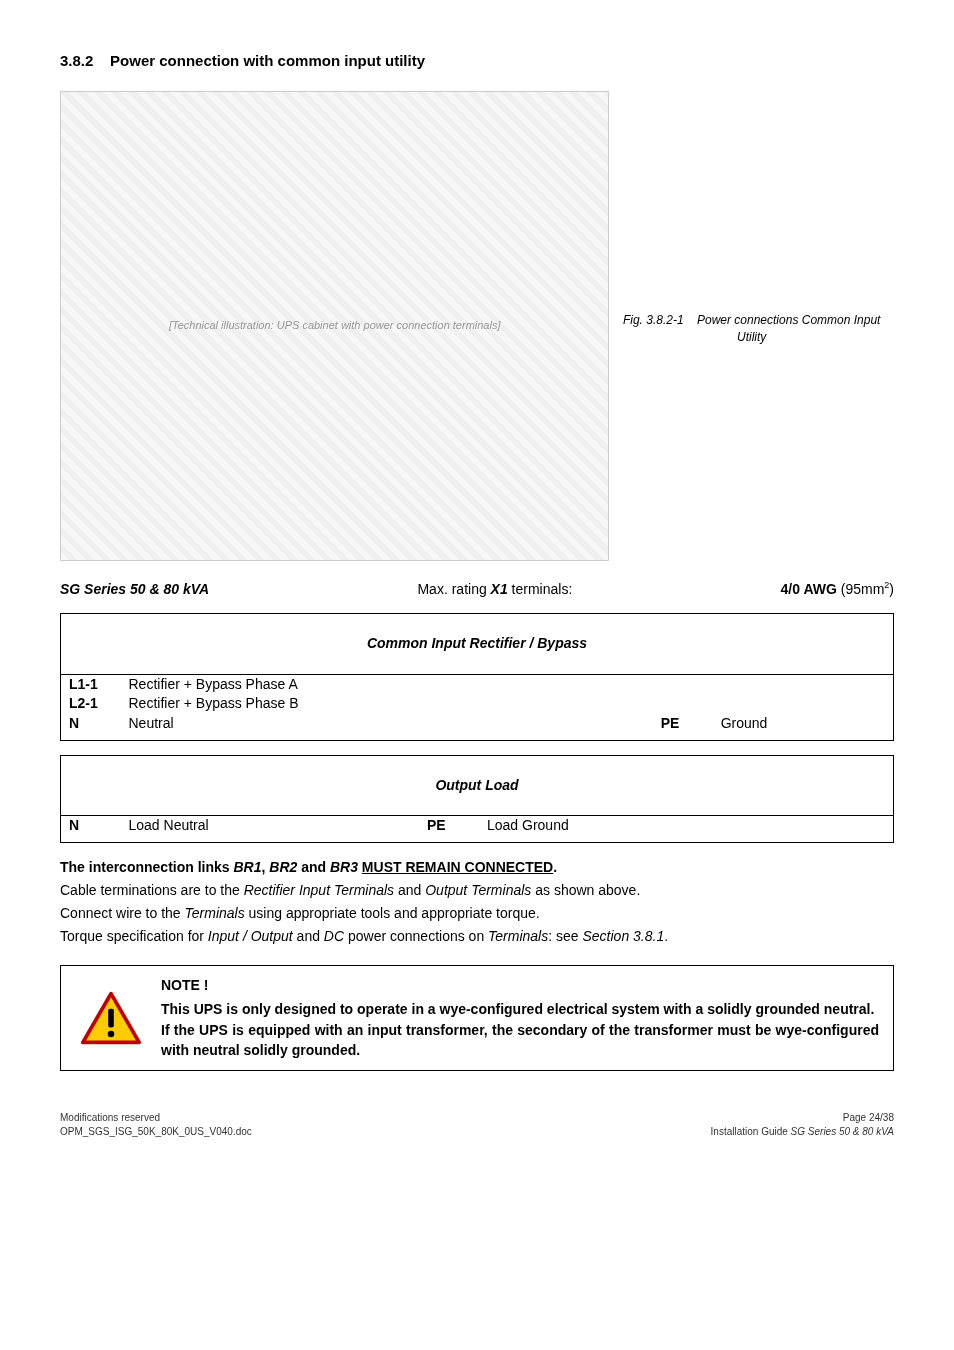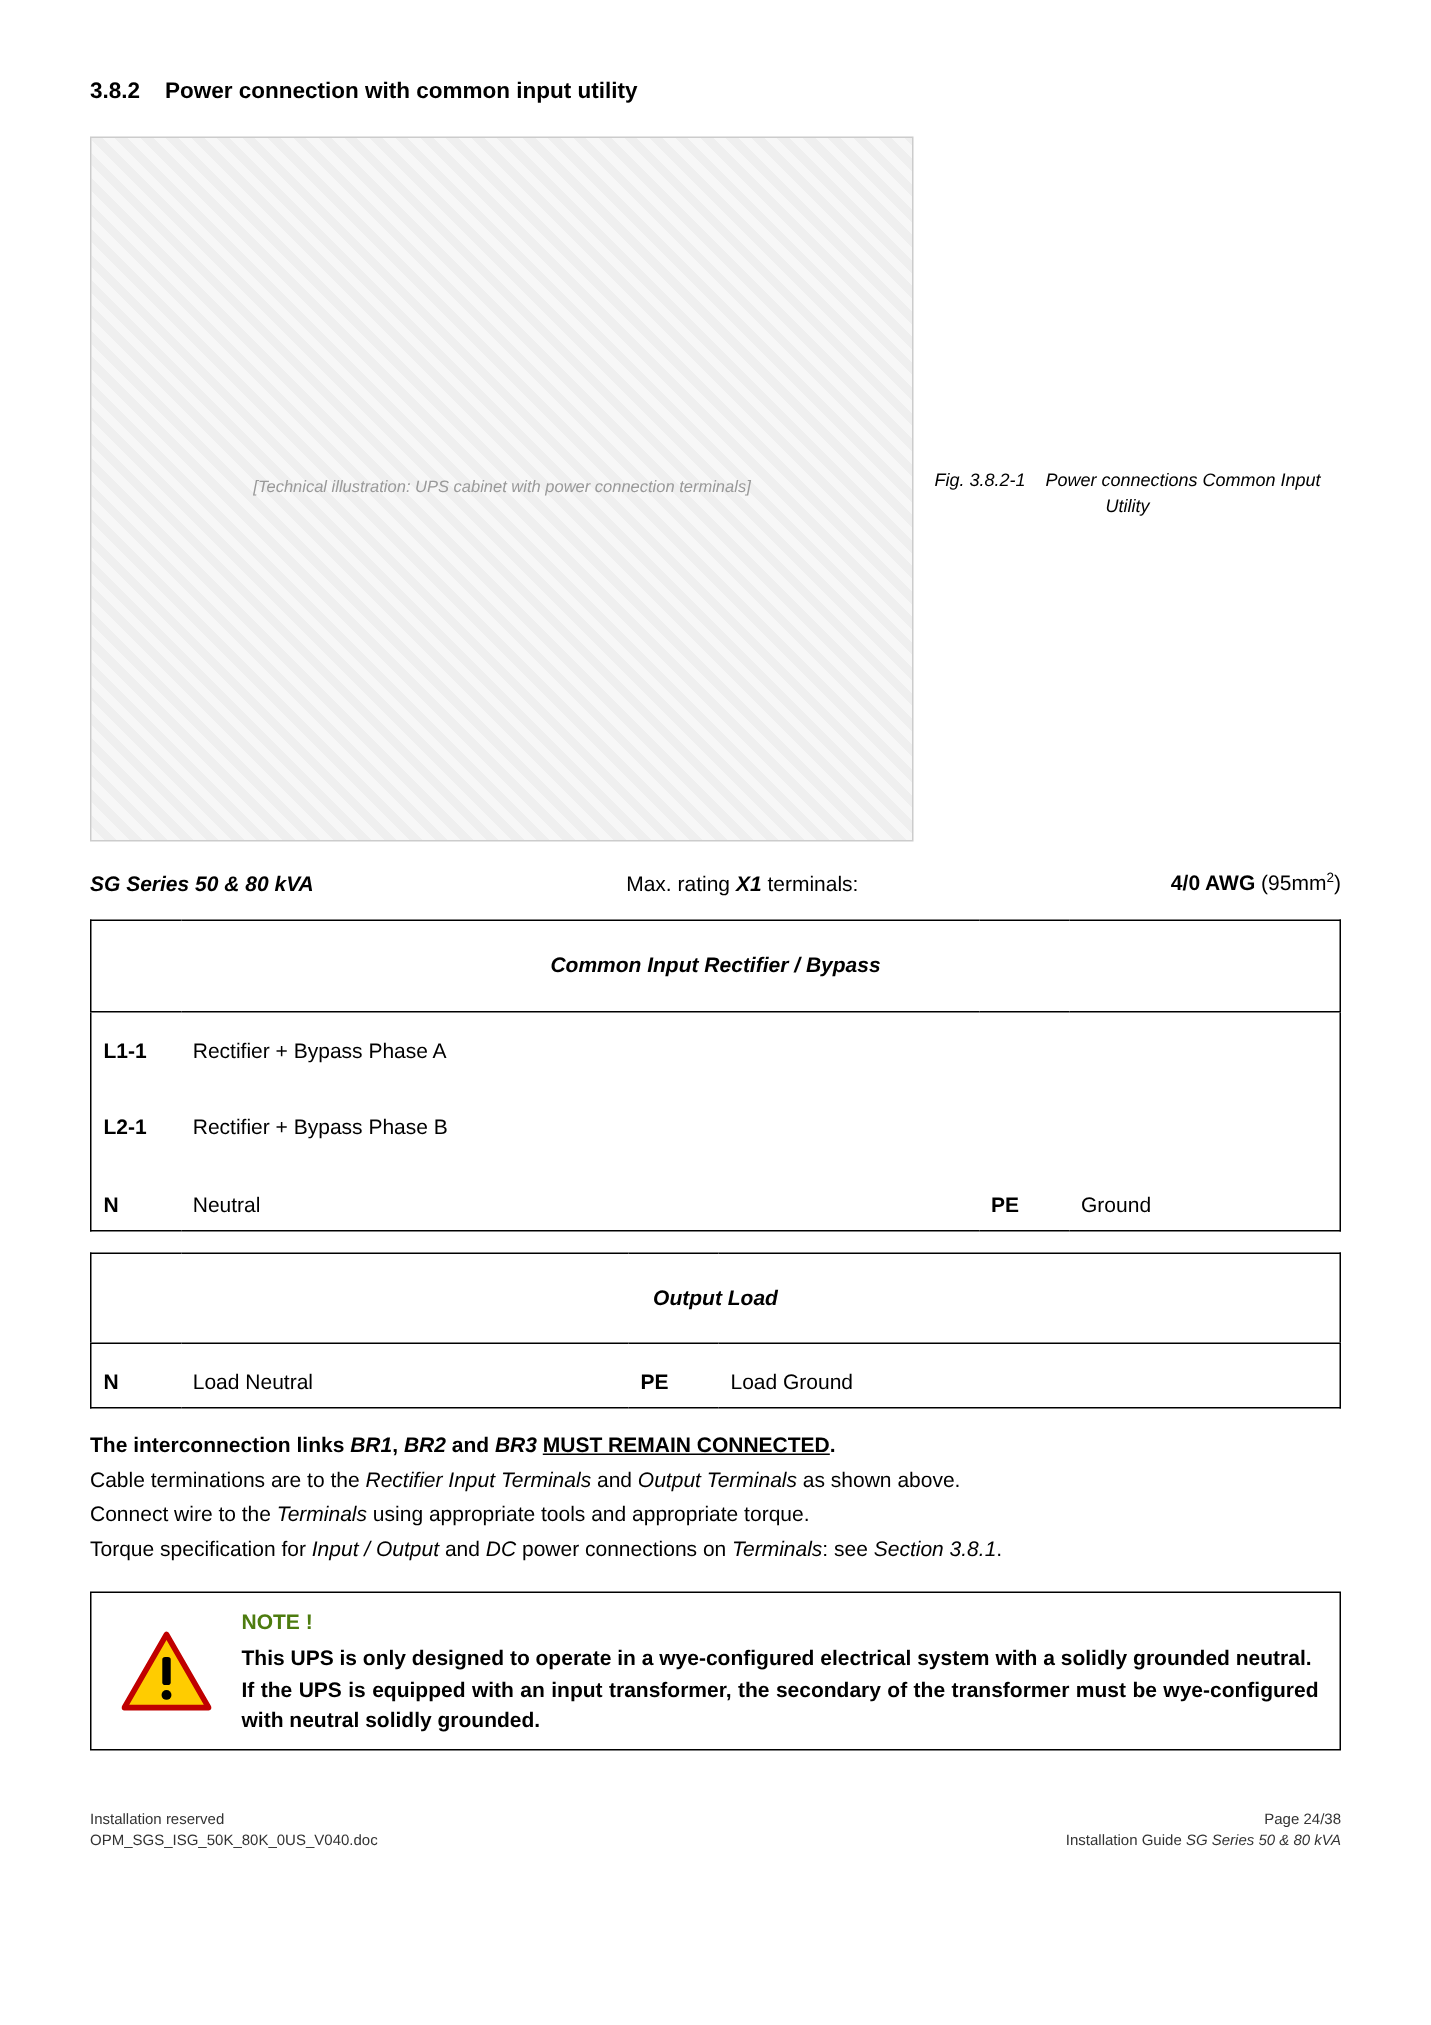--- a/index.html
+++ b/index.html
@@ -64,21 +64,21 @@
       font-size: 14px;
     }
     table.data th {
       font-weight: bold;
       font-style: italic;
       text-align: center;
       padding: 20px 6px;
       border-bottom: 1px solid #000;
     }
     table.data td {
-      padding: 16px 8px;
+      padding: 0 8px;
       vertical-align: top;
     }
     table.data td.label { font-weight: bold; width: 60px; }
     table.data td.desc { }
     table.data .bottom-row td { padding-bottom: 6px; }
     .para { margin: 2px 0; font-size: 14px; line-height: 1.5; }
     .para .bold { font-weight: bold; }
     .para .italic { font-style: italic; }
     .para .bolditalic { font-weight: bold; font-style: italic; }
     .para .underline { text-decoration: underline; }
@@ -93,21 +93,21 @@
       display: flex;
       align-items: center;
       justify-content: center;
       padding: 10px;
     }
     .note-text-cell {
       flex: 1;
       padding: 10px 14px 10px 0;
     }
     .note-title {
-      color: #4d7c0f;
+      color: #000000;
       font-weight: bold;
       margin-bottom: 4px;
     }
     .note-body {
       font-weight: bold;
       text-align: justify;
       line-height: 1.45;
     }
     .warning-triangle { width: 60px; height: 54px; }
     .footer {
@@ -217,21 +217,21 @@
   </div>
   <div class="note-text-cell">
     <div class="note-title">NOTE !</div>
     <div class="note-body">This UPS is only designed to operate in a wye-configured electrical system with a solidly grounded neutral.</div>
     <div class="note-body">If the UPS is equipped with an input transformer, the secondary of the transformer must be wye-configured with neutral solidly grounded.</div>
   </div>
 </div>
 
 <div class="footer">
   <div class="left">
-    <div>Installation reserved</div>
+    <div>Modifications reserved</div>
     <div>OPM_SGS_ISG_50K_80K_0US_V040.doc</div>
   </div>
   <div class="right">
     <div>Page 24/38</div>
     <div>
       <span>Installation Guide </span><span class="italic">SG Series 50 &amp; 80 kVA</span>
     </div>
   </div>
 </div>
 

